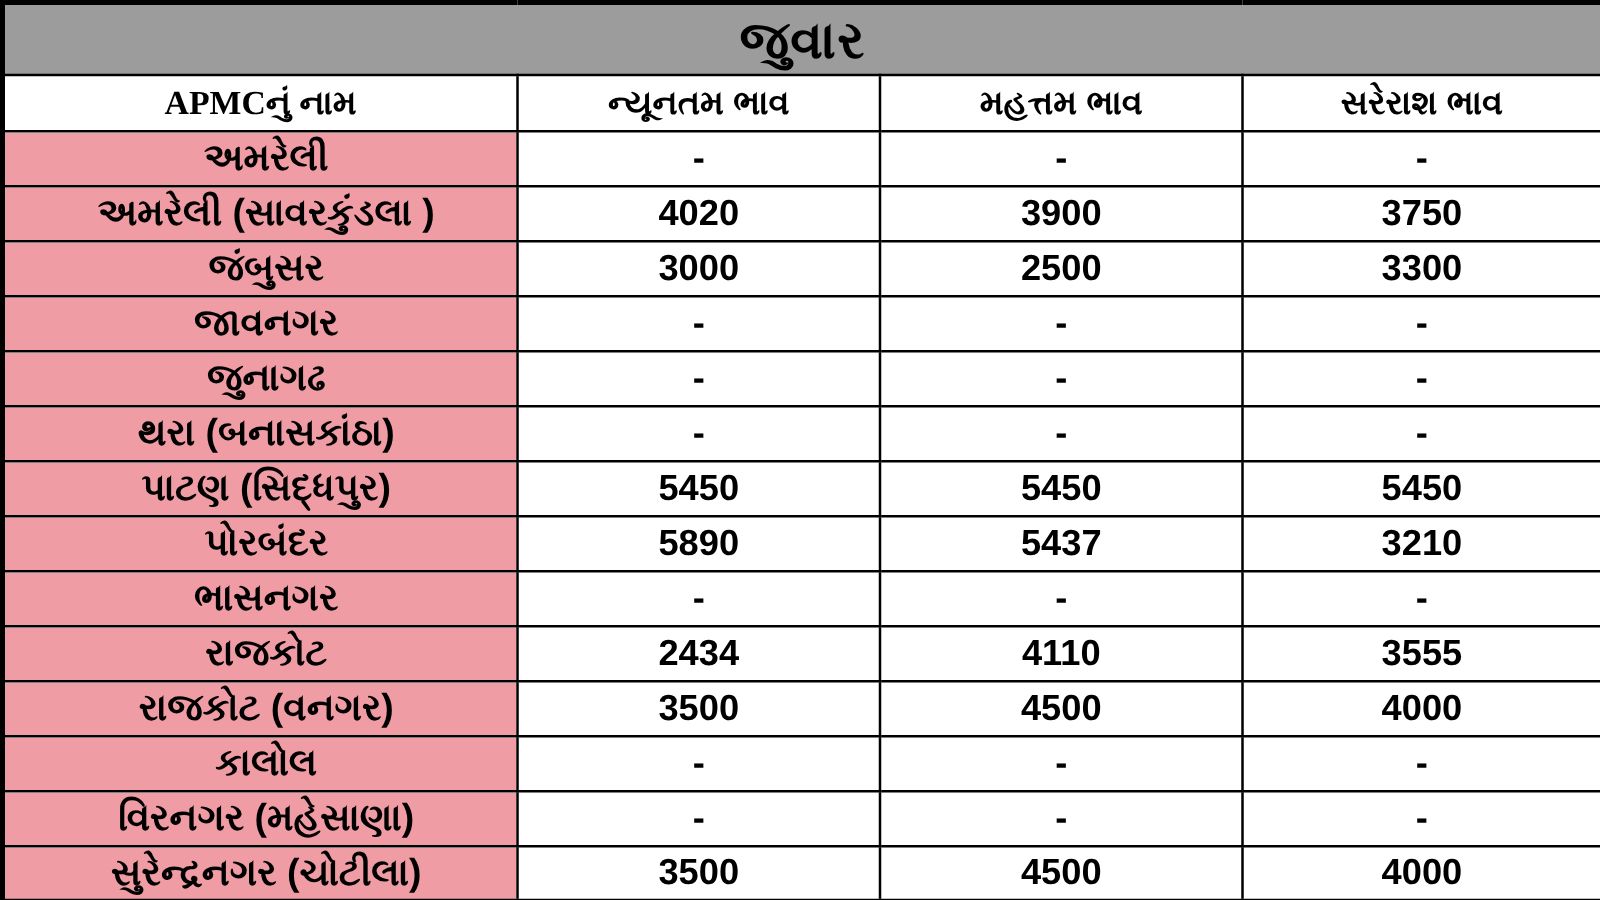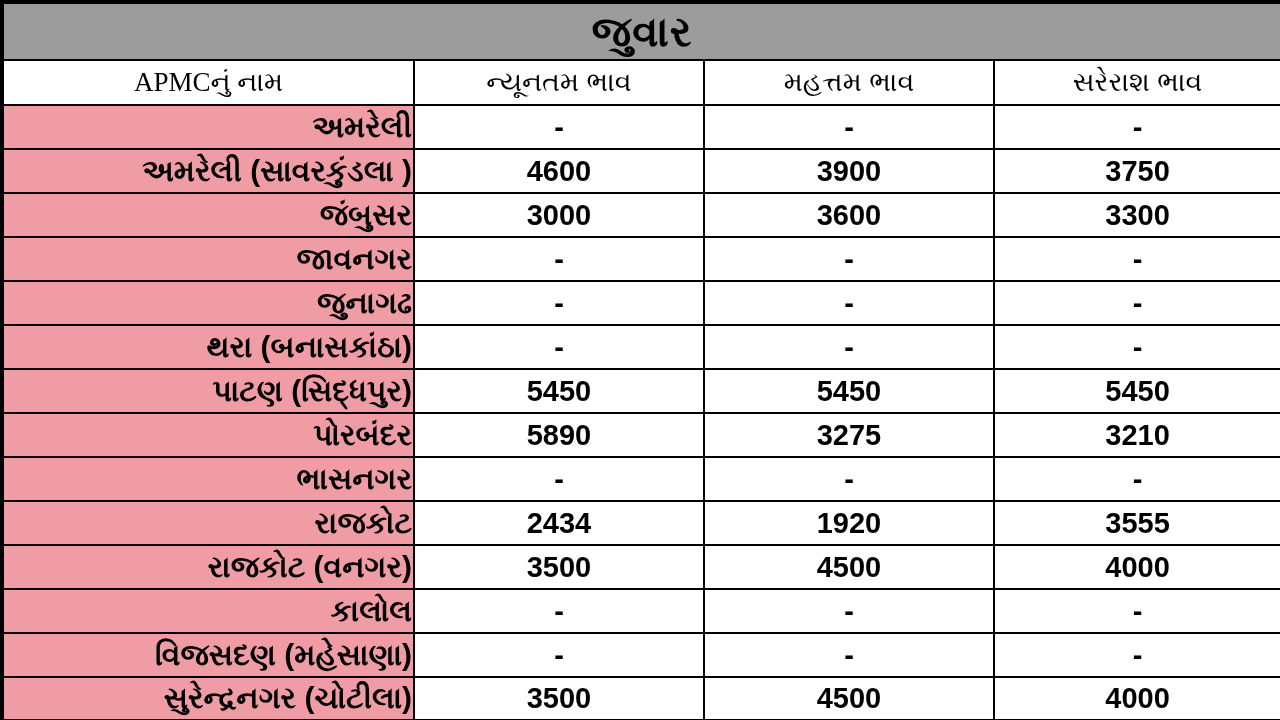--- a/index.html
+++ b/index.html
@@ -32,31 +32,31 @@
     font-size: 42px;
     font-weight: bold;
     letter-spacing: 1px;
   }
   tr.header-row td {
     height: 41px;
     background: #ffffff;
     text-align: center;
     vertical-align: middle;
     font-size: 27px;
-    font-weight: normal;
+    font-weight: bold;
   }
   td.header-apmc {
     font-family: "Liberation Serif", serif;
   }
   tr.data-row {
     height: 44px;
   }
   td.name-cell {
     background: #f09ca4;
-    text-align: right;
+    text-align: center;
     vertical-align: middle;
     padding-left: 10px;
     font-size: 30px;
     font-weight: bold;
   }
   td.value-cell {
     background: #ffffff;
     text-align: center;
     vertical-align: middle;
     font-size: 29px;
@@ -86,28 +86,28 @@
     </tr>
 
     <tr class="data-row">
       <td class="name-cell">અમરેલી</td>
       <td class="value-cell">-</td>
       <td class="value-cell">-</td>
       <td class="value-cell">-</td>
     </tr>
     <tr class="data-row">
       <td class="name-cell">અમરેલી (સાવરકુંડલા )</td>
-      <td class="value-cell">4600</td>
+      <td class="value-cell">4020</td>
       <td class="value-cell">3900</td>
       <td class="value-cell">3750</td>
     </tr>
     <tr class="data-row">
       <td class="name-cell">જંબુસર</td>
       <td class="value-cell">3000</td>
-      <td class="value-cell">3600</td>
+      <td class="value-cell">2500</td>
       <td class="value-cell">3300</td>
     </tr>
     <tr class="data-row">
       <td class="name-cell">જાવનગર</td>
       <td class="value-cell">-</td>
       <td class="value-cell">-</td>
       <td class="value-cell">-</td>
     </tr>
     <tr class="data-row">
       <td class="name-cell">જુનાગઢ</td>
@@ -123,49 +123,49 @@
     </tr>
     <tr class="data-row">
       <td class="name-cell">પાટણ (સિદ્ધપુર)</td>
       <td class="value-cell">5450</td>
       <td class="value-cell">5450</td>
       <td class="value-cell">5450</td>
     </tr>
     <tr class="data-row">
       <td class="name-cell">પોરબંદર</td>
       <td class="value-cell">5890</td>
-      <td class="value-cell">3275</td>
+      <td class="value-cell">5437</td>
       <td class="value-cell">3210</td>
     </tr>
     <tr class="data-row">
       <td class="name-cell">ભાસનગર</td>
       <td class="value-cell">-</td>
       <td class="value-cell">-</td>
       <td class="value-cell">-</td>
     </tr>
     <tr class="data-row">
       <td class="name-cell">રાજકોટ</td>
       <td class="value-cell">2434</td>
-      <td class="value-cell">1920</td>
+      <td class="value-cell">4110</td>
       <td class="value-cell">3555</td>
     </tr>
     <tr class="data-row">
       <td class="name-cell">રાજકોટ  (વનગર)</td>
       <td class="value-cell">3500</td>
       <td class="value-cell">4500</td>
       <td class="value-cell">4000</td>
     </tr>
     <tr class="data-row">
       <td class="name-cell">કાલોલ</td>
       <td class="value-cell">-</td>
       <td class="value-cell">-</td>
       <td class="value-cell">-</td>
     </tr>
     <tr class="data-row">
-      <td class="name-cell">વિજસદણ (મહેસાણા)</td>
+      <td class="name-cell">વિરનગર (મહેસાણા)</td>
       <td class="value-cell">-</td>
       <td class="value-cell">-</td>
       <td class="value-cell">-</td>
     </tr>
     <tr class="data-row">
       <td class="name-cell">સુરેન્દ્રનગર (ચોટીલા)</td>
       <td class="value-cell">3500</td>
       <td class="value-cell">4500</td>
       <td class="value-cell">4000</td>
     </tr>

